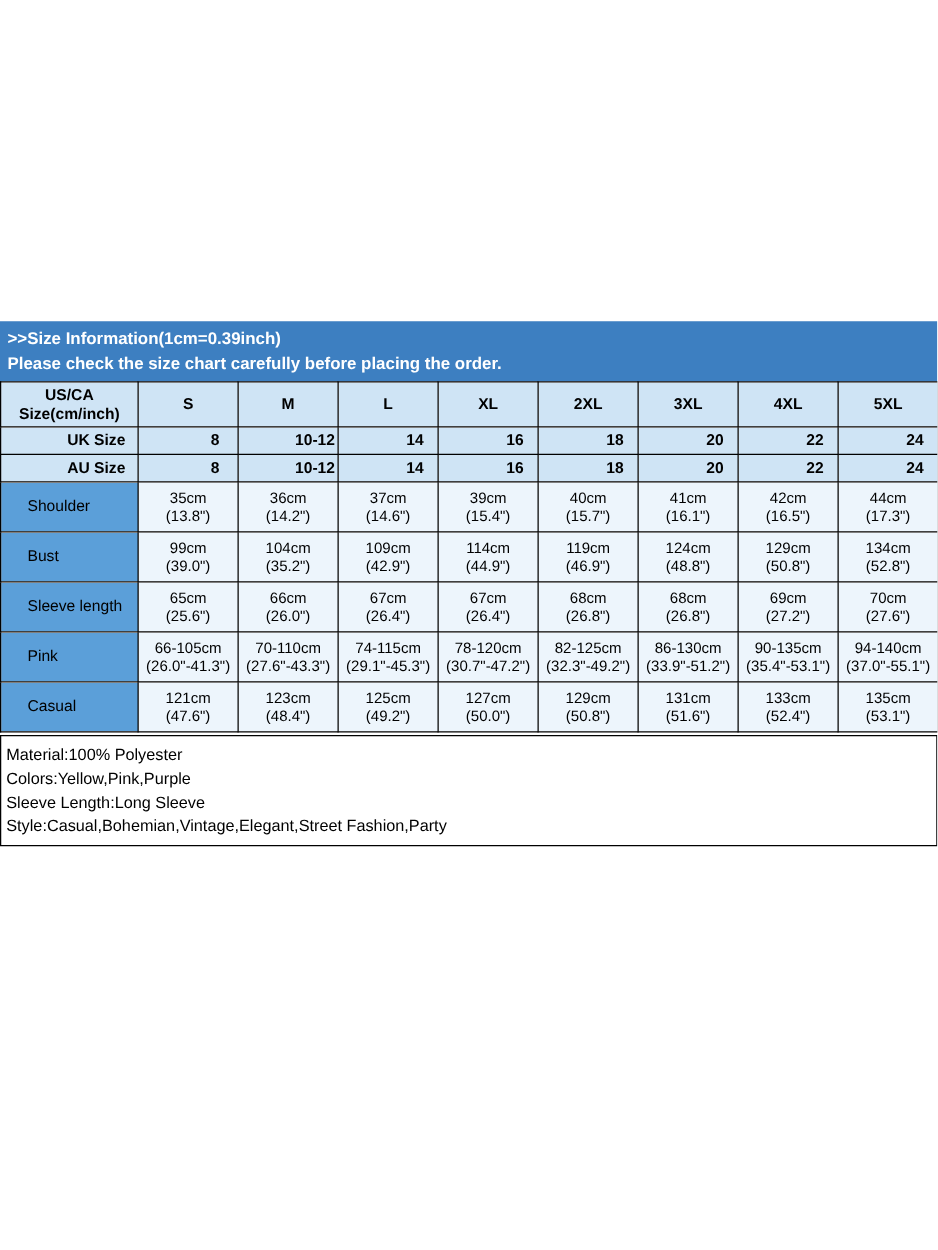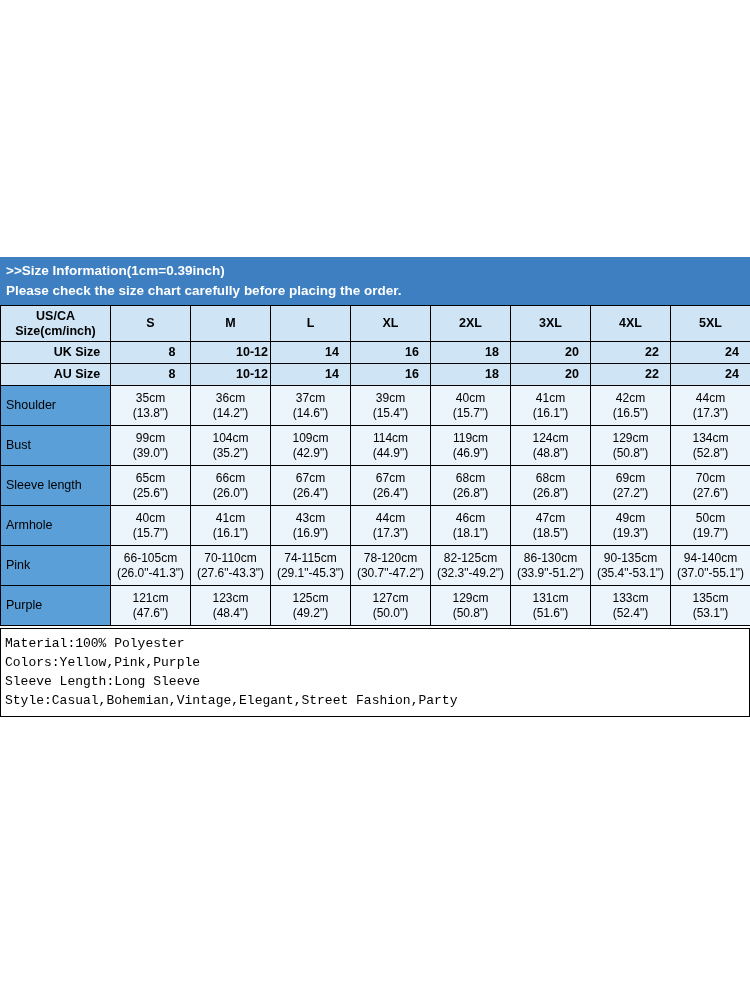--- a/index.html
+++ b/index.html
@@ -49,38 +49,37 @@
     background: #cfe4f5;
     font-weight: bold;
     height: 22px;
     font-size: 12.5px;
     padding-left: 43px;
   }
   tr.meas-row th {
     background: #5b9fd9;
     font-weight: normal;
     text-align: left;
-    padding-left: 5px;
+    padding-left: 21px;
     font-size: 12.5px;
   }
   tr.meas-row td {
     background: #edf5fc;
     height: 40px;
   }
 
   .details {
     border: 1px solid #000;
     margin-top: 2px;
     padding: 5px 4px 6px 4px;
     background: #fff;
   }
   .detail-line {
     font-size: 13px;
     line-height: 19px;
-    font-family: Liberation Mono, monospace;
   }
 </style>
 </head>
 <body>
 
 <div class="page">
   <div class="content">
 
     <div class="banner">
       <div>&gt;&gt;Size Information(1cm=0.39inch)</div>
@@ -191,39 +190,20 @@
         <td>68cm
 (26.8")</td>
         <td>68cm
 (26.8")</td>
         <td>69cm
 (27.2")</td>
         <td>70cm
 (27.6")</td>
       </tr>
 
-      <tr class="meas-row">
-        <th>Armhole</th>
-        <td>40cm
-(15.7")</td>
-        <td>41cm
-(16.1")</td>
-        <td>43cm
-(16.9")</td>
-        <td>44cm
-(17.3")</td>
-        <td>46cm
-(18.1")</td>
-        <td>47cm
-(18.5")</td>
-        <td>49cm
-(19.3")</td>
-        <td>50cm
-(19.7")</td>
-      </tr>
 
       <tr class="meas-row">
         <th>Pink</th>
         <td>66-105cm
 (26.0"-41.3")</td>
         <td>70-110cm
 (27.6"-43.3")</td>
         <td>74-115cm
 (29.1"-45.3")</td>
         <td>78-120cm
@@ -232,21 +212,21 @@
 (32.3"-49.2")</td>
         <td>86-130cm
 (33.9"-51.2")</td>
         <td>90-135cm
 (35.4"-53.1")</td>
         <td>94-140cm
 (37.0"-55.1")</td>
       </tr>
 
       <tr class="meas-row">
-        <th>Purple</th>
+        <th>Casual</th>
         <td>121cm
 (47.6")</td>
         <td>123cm
 (48.4")</td>
         <td>125cm
 (49.2")</td>
         <td>127cm
 (50.0")</td>
         <td>129cm
 (50.8")</td>

